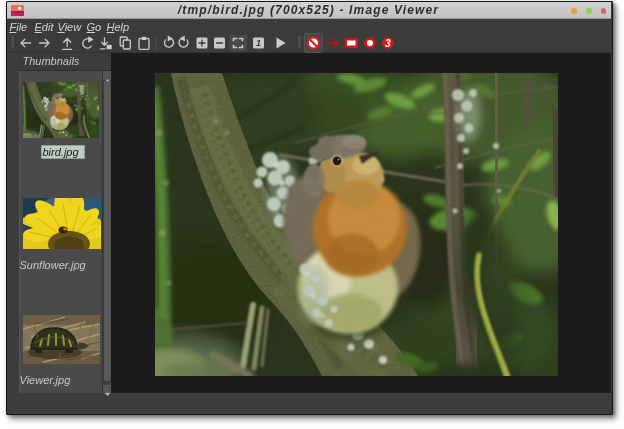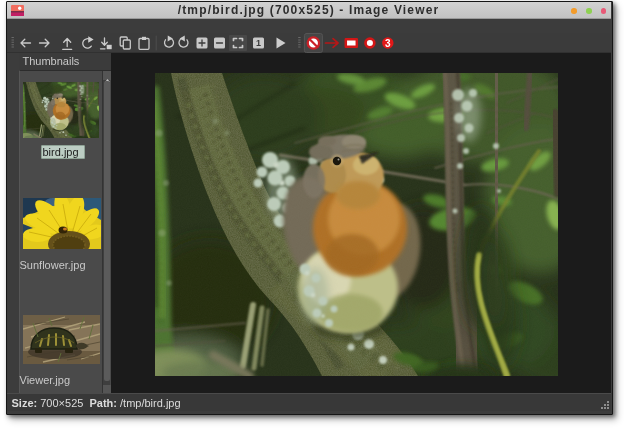--- a/index.html
+++ b/index.html
@@ -1,18 +1,18 @@
 <!DOCTYPE html>
 <html><head><meta charset="utf-8"><style>
 html,body{margin:0;padding:0;width:624px;height:429px;background:#fff;
  font-family:"Liberation Sans",sans-serif;overflow:hidden;}
 *{box-sizing:border-box;}
 .win{position:absolute;left:5.5px;top:0.5px;width:607px;height:414px;
  border:1.5px solid #161616;background:#3c3c3c;border-radius:1px;
- box-shadow:2px 2px 4px rgba(0,0,0,.5),4px 5px 7px rgba(0,0,0,.25);}
+ box-shadow:2px 2px 4px rgba(0,0,0,.5),4px 5px 7px rgba(0,0,0,.25);font-style:italic;}
 .tbar{position:absolute;left:0;top:0;width:604px;height:17px;
  background:linear-gradient(#d2d2d2,#c2c2c2);border-bottom:1px solid #9a9a9a;}
 .tbar .title{position:absolute;left:0;right:0;top:1.5px;text-align:center;
  font-size:12px;font-weight:bold;color:#2e2e2e;letter-spacing:1.15px;}
 .ticon{position:absolute;left:4px;top:3px;width:13px;height:11px;}
 .dot{position:absolute;top:6.5px;width:5.5px;height:5.5px;border-radius:50%;}
 .menubar{position:absolute;left:0;top:17px;width:604px;height:15px;
  background:#3b3b3b;color:#d4d4d4;font-size:11px;}
 .menubar span{position:absolute;top:2px;}
 .menubar u{text-decoration:underline;text-underline-offset:1px;}
@@ -44,20 +44,27 @@
     <rect x="0" y="0" width="13" height="11" rx="1" fill="#f26d5f"></rect>
     <rect x="0" y="6.2" width="13" height="1.6" fill="#5c2145"></rect>
     <rect x="0" y="7.5" width="13" height="3.5" fill="#c21f64"></rect>
     <circle cx="8.7" cy="3.2" r="1.7" fill="#fff"></circle>
   </svg>
   <div class="title">/tmp/bird.jpg (700x525) - Image Viewer</div>
   <div class="dot" style="left:564.5px;background:#f39c2b"></div>
   <div class="dot" style="left:579.5px;background:#8ed052"></div>
   <div class="dot" style="left:594px;background:#e85a77"></div>
  </div>
+ <div class="menubar">
+  <span style="left:3px"><u>F</u>ile</span>
+  <span style="left:28px"><u>E</u>dit</span>
+  <span style="left:51px"><u>V</u>iew</span>
+  <span style="left:80px"><u>G</u>o</span>
+  <span style="left:100px"><u>H</u>elp</span>
+ </div>
  <div class="toolbar">
   <svg width="604" height="20" viewBox="7 0 604 20">
    <g fill="none" stroke="#c9c9c9" stroke-width="1.3" stroke-linecap="round" stroke-linejoin="round">
     <g stroke="#6a6a6a" stroke-width="2.4" stroke-dasharray="1,1.4" stroke-linecap="butt">
       <line x1="12.7" y1="4" x2="12.7" y2="16"></line>
     </g>
 
     <path d="M30.5 10 H21 M24.8 6.2 L21 10 L24.8 13.8"></path>
     <path d="M39.5 10 H49 M45.2 6.2 L49 10 L45.2 13.8"></path>
 
@@ -142,33 +149,20 @@
        <div class="sbtn" style="top:0"><svg width="9" height="9">
                 <path d="M2 6 L4.5 3 L7 6 Z" fill="#c2c2c2"></path>
               </svg></div>
        <div class="slider"></div>
        <div class="sbtn" style="bottom:0"><svg width="9" height="9">
                 <path d="M2 3 L4.5 6 L7 3 Z" fill="#c2c2c2"></path>
               </svg></div>
      </div>
    </div>
   </div>
- </div>
- <div class="statusbar">
-      <div class="t"><b>Size:</b> 700×525  <b>Path:</b> /tmp/bird.jpg</div>
-   <svg class="grip" width="10" height="10">
-        <g fill="#8d8d8d">
-          <rect x="7" y="1" width="2" height="2"></rect>
-          <rect x="4" y="4" width="2" height="2"></rect>
-          <rect x="7" y="4" width="2" height="2"></rect>
-          <rect x="1" y="7" width="2" height="2"></rect>
-          <rect x="4" y="7" width="2" height="2"></rect>
-          <rect x="7" y="7" width="2" height="2"></rect>
-        </g>
-      </svg>
  </div>
 </div>
 <svg width="0" height="0" style="position:absolute">
  <defs>
   <filter id="b1" x="-40%" y="-40%" width="180%" height="180%">
         <feGaussianBlur stdDeviation="1"></feGaussianBlur>
       </filter>
   <filter id="b2" x="-40%" y="-40%" width="180%" height="180%">
         <feGaussianBlur stdDeviation="2"></feGaussianBlur>
       </filter>

